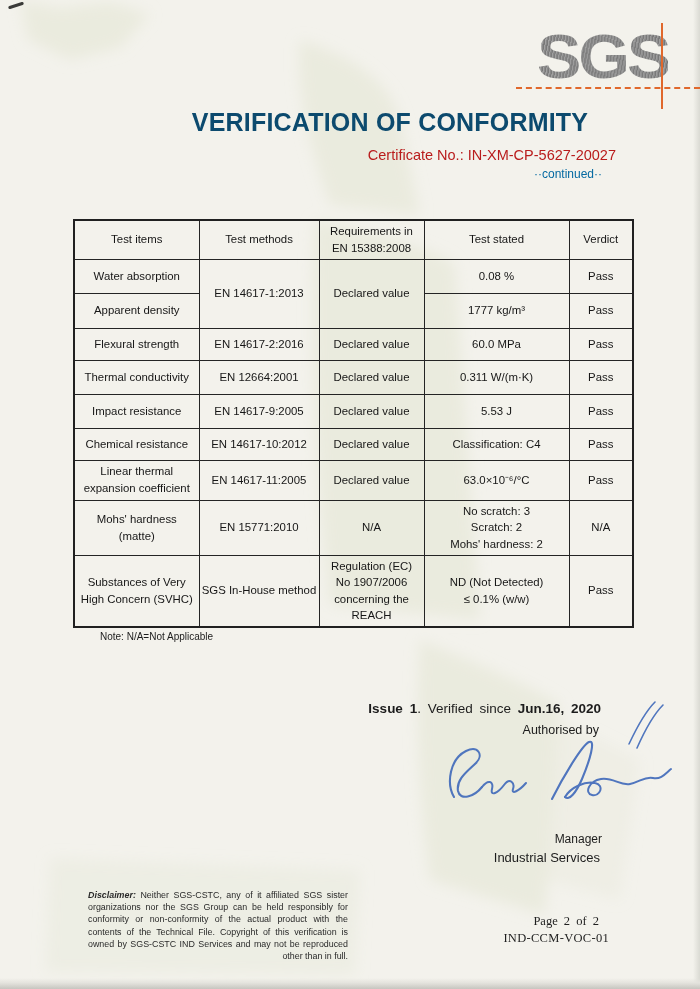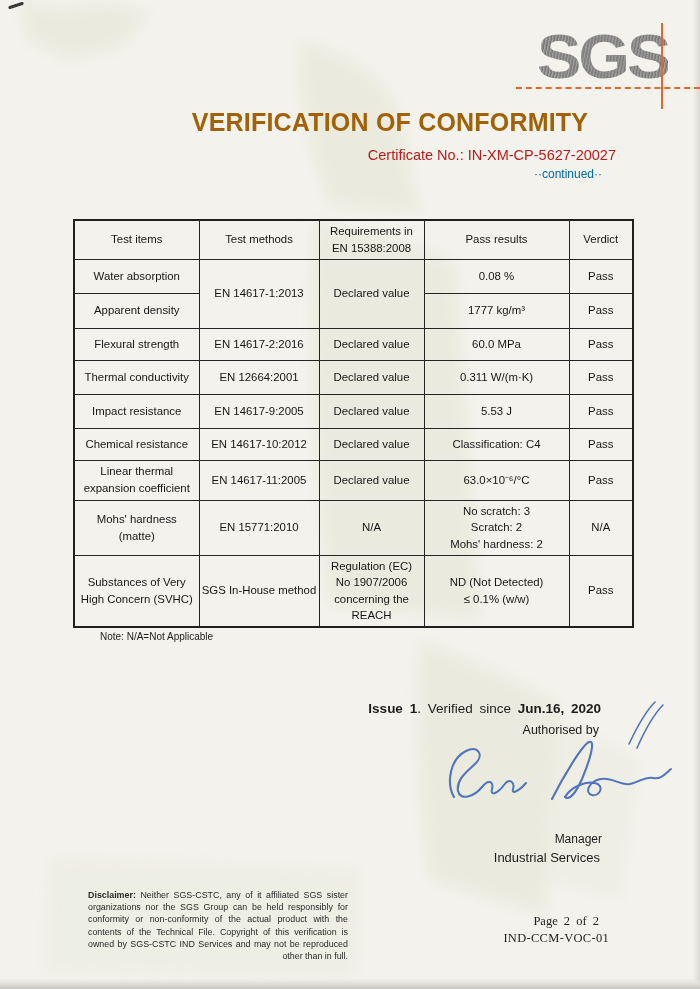--- a/index.html
+++ b/index.html
@@ -33,21 +33,21 @@
       -webkit-background-clip:text;background-clip:text;color:transparent;
     }
   }
   .logo-hline{position:absolute;left:516px;top:87px;width:184px;height:0;z-index:4;
     border-top:2px dashed #e0682c;}
   .logo-vline{position:absolute;left:661px;top:23px;width:0;height:86px;z-index:6;
     border-left:2px solid #e0682c;}
 
   
   .doc-title{position:absolute;left:80px;top:108px;width:620px;text-align:center;
-    font-size:25px;font-weight:bold;letter-spacing:0.2px;color:#a16207;}
+    font-size:25px;font-weight:bold;letter-spacing:0.2px;color:#0c4a6e;}
   .cert-no{position:absolute;right:84px;top:147px;font-size:14.5px;color:#b91c1c;}
   .continued{position:absolute;right:98px;top:167px;font-size:12px;color:#0369a1;}
   .results-intro{position:absolute;right:99px;top:201px;font-size:13px;color:#1b1b1b;}
 
   
   table.results{
     position:absolute;left:73px;top:219px;width:559px;
     border-collapse:collapse;table-layout:fixed;z-index:3;
   }
   table.results th,table.results td{
@@ -71,21 +71,21 @@
   .issue-line b{font-weight:bold;margin-top:35px;}
   .authorised{position:absolute;right:101px;top:723px;font-size:12.5px;}
   .signature-svg{position:absolute;left:436px;top:700px;width:240px;height:130px;z-index:4;}
   .signer-role{position:absolute;right:98px;top:832px;font-size:12px;}
   .signer-dept{position:absolute;right:100px;top:850px;font-size:13px;}
 
   
   .disclaimer{position:absolute;left:88px;top:889px;width:260px;
     font-size:8.9px;line-height:12.2px;color:#2a2a2a;
     text-align:justify;text-align-last:right;}
-  .disclaimer .lbl{font-weight:bold;}
+  .disclaimer .lbl{font-weight:bold;font-style:italic;}
   .page-line{position:absolute;right:101px;top:914px;
     font-family:"Liberation Serif",serif;font-size:12.5px;word-spacing:3px;color:#1f1f1f;}
   .doc-code{position:absolute;right:91px;top:931px;
     font-family:"Liberation Serif",serif;font-size:12.5px;letter-spacing:0.3px;color:#1f1f1f;text-align:center;}
 </style>
 </head>
 <body>
 
 <div class="layer" id="watermark">
   <svg width="700" height="989" viewBox="0 0 700 989" xmlns="http://www.w3.org/2000/svg">
@@ -126,21 +126,21 @@
         <col style="width:105px">
       <col style="width:145px">
         <col style="width:64px">
     </colgroup>
     <tbody>
         <tr style="height:39px">
       <th>Test items</th>
       <th>Test methods</th>
       <th>Requirements in
 EN 15388:2008</th>
-      <th>Pass results</th>
+      <th>Test stated</th>
       <th>Verdict</th>
     </tr>
     <tr style="height:34px">
       <td>Water absorption</td>
       <td rowspan="2">EN 14617-1:2013</td>
       <td rowspan="2">Declared value</td>
       <td>0.08 %</td>
       <td>Pass</td>
     </tr>
     <tr style="height:35px">

